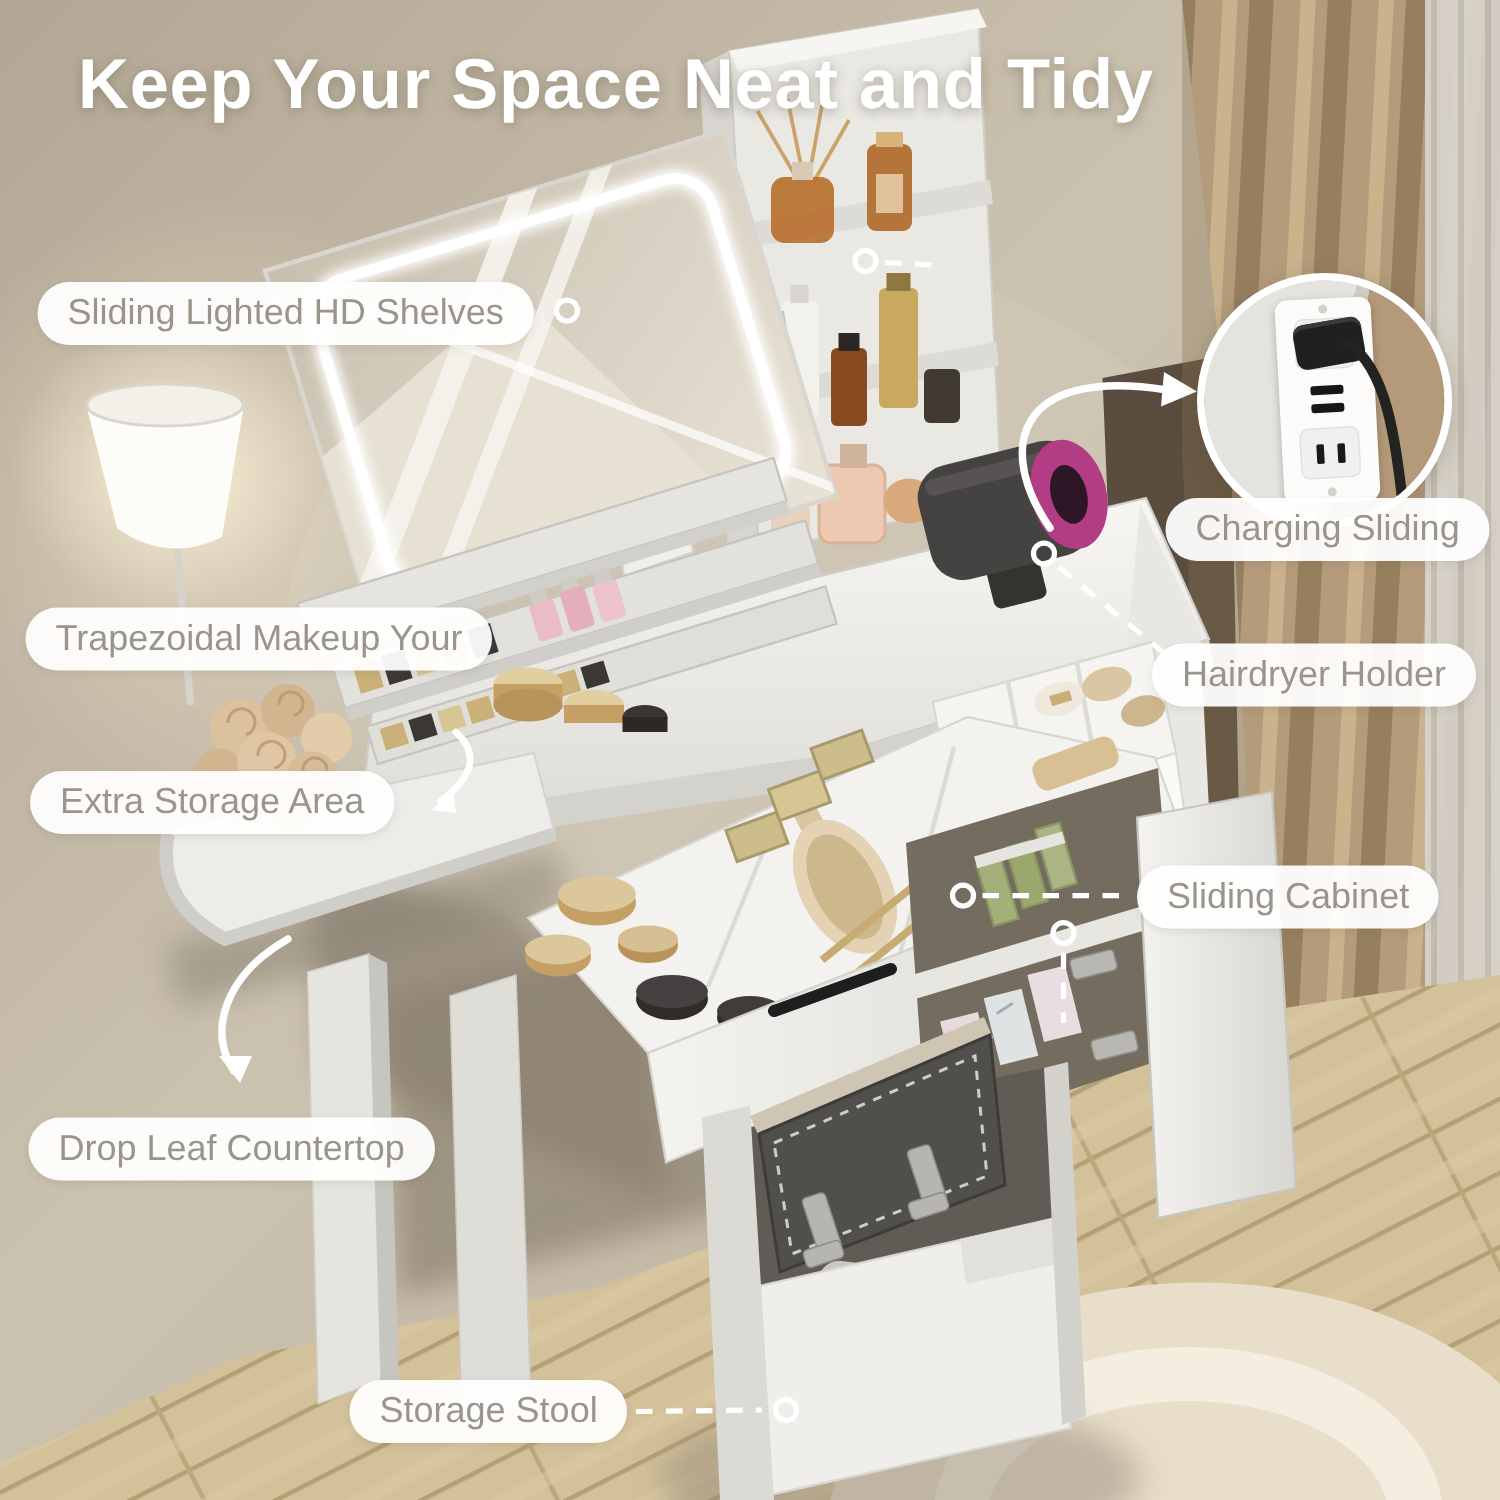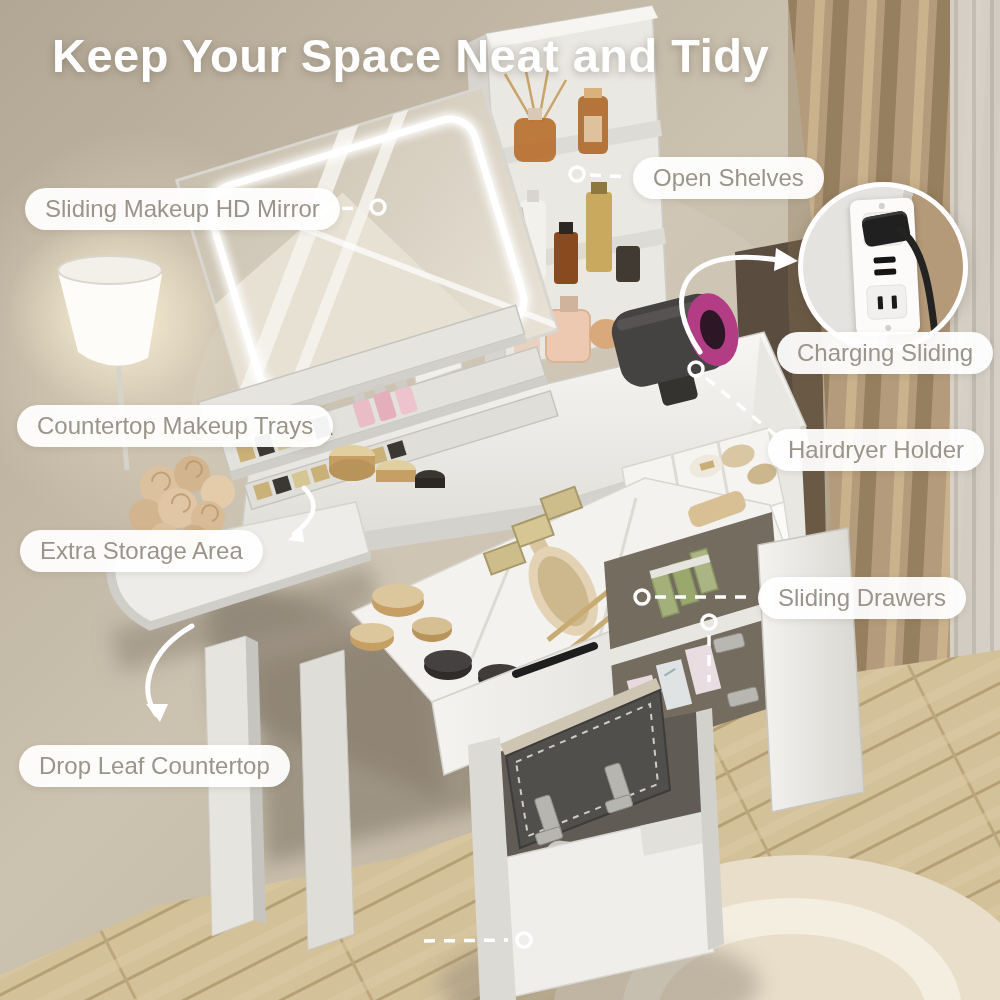--- a/index.html
+++ b/index.html
@@ -421,22 +421,22 @@
       <div class="slot" style="left:24px;top:10px"></div>
     </div>
     <div class="screw" style="top:126px"></div>
   </div>
   <svg width="160" height="160" style="position:absolute;left:0;top:0">
     <path d="M96,42 C120,58 128,100 134,168" stroke="#232321" stroke-width="7" fill="none" stroke-linecap="round"></path>
   </svg>
 </div>
 
 <div class="page-title">Keep Your Space Neat and Tidy</div>
-<div class="pill" style="left:25px;top:188px">Sliding Makeup HD Mirror</div>
-<div class="pill" style="left:633px;top:157px">Open Shelves</div>
+<div class="pill" style="left:25px;top:188px">Sliding Lighted HD Shelves</div>
 <div class="pill" style="left:777px;top:332px">Charging Sliding</div>
-<div class="pill" style="left:17px;top:405px">Countertop Makeup Trays</div>
+<div class="pill" style="left:17px;top:405px">Trapezoidal Makeup Your</div>
 <div class="pill" style="left:768px;top:429px">Hairdryer Holder</div>
-<div class="pill" style="left:20px;top:530px">Extra Storage Area</div>
-<div class="pill" style="left:758px;top:577px">Sliding Drawers</div>
+<div class="pill" style="left:20px;top:514px">Extra Storage Area</div>
+<div class="pill" style="left:758px;top:577px">Sliding Cabinet</div>
 <div class="pill" style="left:19px;top:745px">Drop Leaf Countertop</div>
+<div class="pill" style="left:233px;top:920px">Storage Stool</div>
 
 </div>
 
 </body></html>

